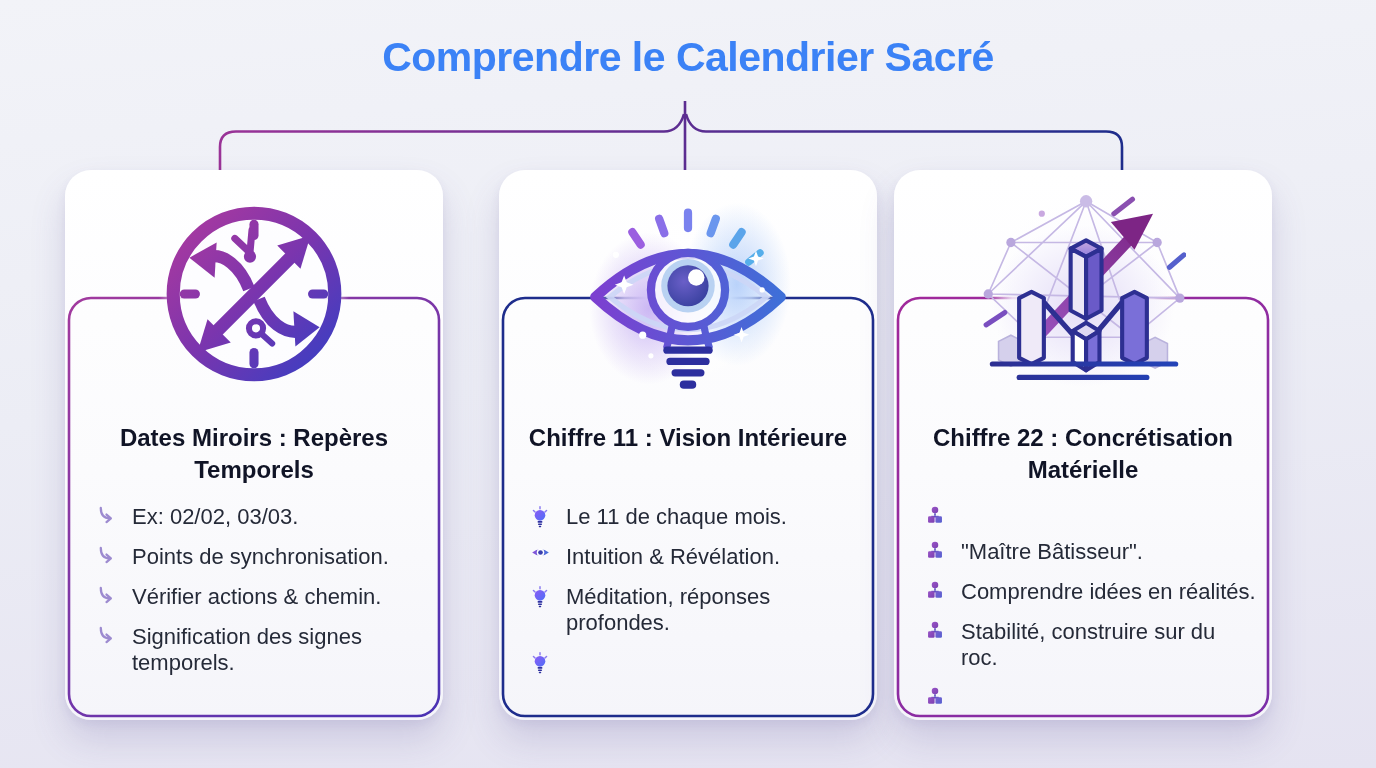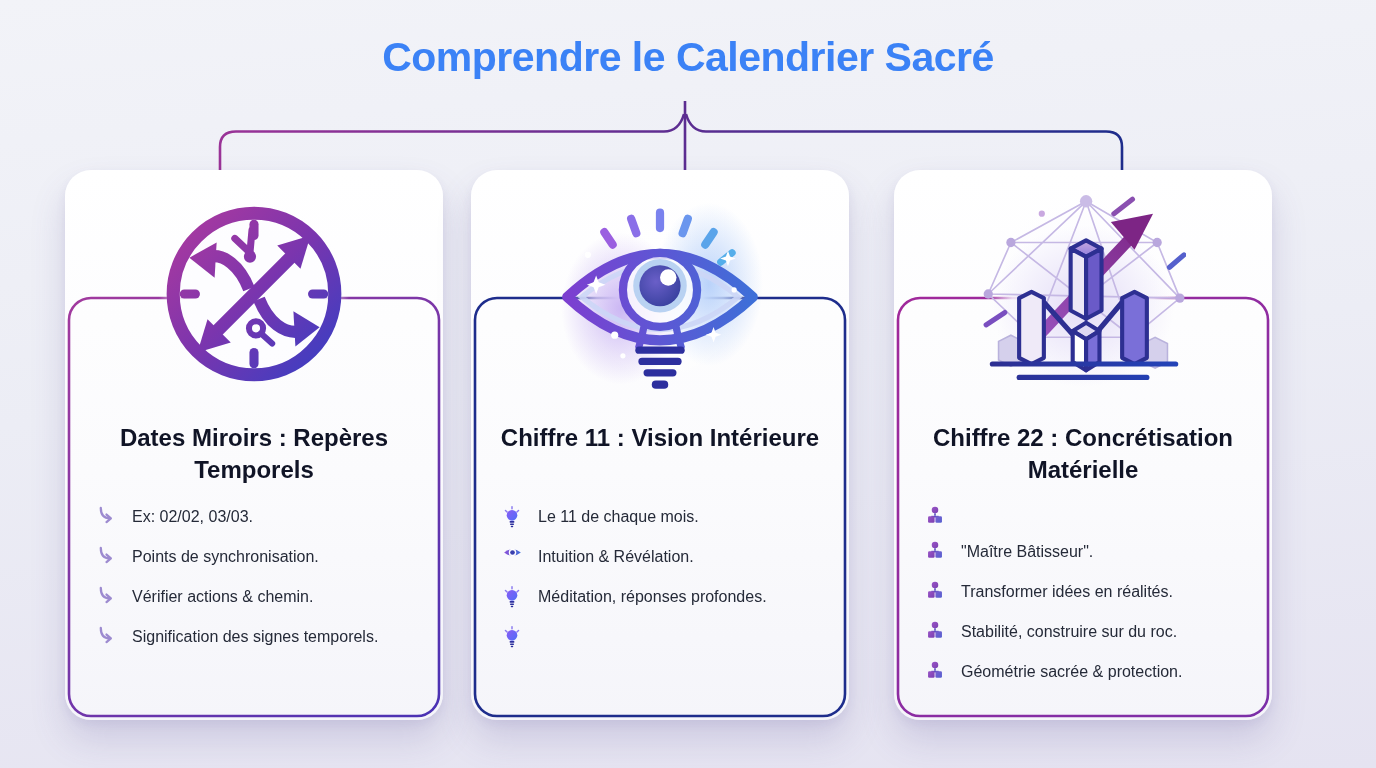--- a/index.html
+++ b/index.html
@@ -45,21 +45,21 @@
     position: absolute; top: 252px; left: 0; width: 100%; padding: 0 6px;
     text-align: center; font-size: 24px; font-weight: 700; line-height: 32px;
     color: #101426; z-index: 3;
   }
   .bullet-list {
     position: absolute; top: 334px; left: 0; width: 100%;
     padding: 0 14px 0 28px; list-style: none; z-index: 3;
   }
   .bullet-item {
     display: flex; align-items: flex-start;
-    margin-bottom: 14px; font-size: 16px; line-height: 26px; color: #252a38;
+    margin-bottom: 14px; font-size: 22px; line-height: 26px; color: #252a38;
   }
   .bullet-icon { flex: 0 0 26px; margin-right: 13px; margin-top: 1px; display: flex; justify-content: center; }
   .bullet-text { flex: 1 1 auto; }
 </style>
 </head>
 <body>
 
 <h1 class="page-title">Comprendre le Calendrier Sacré</h1>
 
 <svg class="connector-svg" width="1376" height="180">
@@ -154,21 +154,21 @@
         <svg width="19" height="20" viewBox="0 0 20 20">
             <path d="M4 2.5 C4 10 7 13.5 13.5 13.5" fill="none" stroke="#9d8bd0" stroke-width="2.4" stroke-linecap="round"></path>
             <path d="M10 9.5 L14.6 13.5 L10 17.5" fill="none" stroke="#9d8bd0" stroke-width="2.4" stroke-linecap="round" stroke-linejoin="round"></path>
           </svg>
       </span>
       <span class="bullet-text">Signification des signes temporels.</span>
     </li>
   </ul>
 </div>
 
-<div class="card" style="left:471px;">
+<div class="card" style="left:499px;">
   <svg class="card-frame" width="378" height="550">
     <rect x="4" y="128" width="370" height="418" rx="22" fill="none" stroke="#1e2d8c" stroke-width="2.6"></rect>
   </svg>
   <div class="icon-glow glow-color">
     <svg width="206" height="206" viewBox="0 0 200 200">
       <defs>
         <linearGradient id="g2" gradientUnits="userSpaceOnUse" x1="10" y1="100" x2="190" y2="100">
           <stop offset="0" stop-color="#7c3fd0"></stop>
             <stop offset="1" stop-color="#3e6fd8"></stop>
         </linearGradient>
@@ -394,21 +394,21 @@
     <li class="bullet-item">
       <span class="bullet-icon">
         <svg width="18" height="20" viewBox="0 0 22 22">
             <circle cx="11" cy="5" r="4" fill="url(#bk1)"></circle>
             <line x1="11" y1="9" x2="11" y2="12" stroke="#5c4fc0" stroke-width="2"></line>
             <line x1="6.5" y1="13" x2="15.5" y2="13" stroke="#5c4fc0" stroke-width="2"></line>
             <rect x="2.5" y="12.5" width="8" height="8" rx="1.5" fill="url(#bk1)"></rect>
             <rect x="11.5" y="12.5" width="8" height="8" rx="1.5" fill="url(#bk2)"></rect>
           </svg>
       </span>
-      <span class="bullet-text">Transformer idées en réalités.</span>
+      <span class="bullet-text">Comprendre idées en réalités.</span>
     </li>
     <li class="bullet-item">
       <span class="bullet-icon">
         <svg width="18" height="20" viewBox="0 0 22 22">
             <circle cx="11" cy="5" r="4" fill="url(#bk1)"></circle>
             <line x1="11" y1="9" x2="11" y2="12" stroke="#5c4fc0" stroke-width="2"></line>
             <line x1="6.5" y1="13" x2="15.5" y2="13" stroke="#5c4fc0" stroke-width="2"></line>
             <rect x="2.5" y="12.5" width="8" height="8" rx="1.5" fill="url(#bk1)"></rect>
             <rect x="11.5" y="12.5" width="8" height="8" rx="1.5" fill="url(#bk2)"></rect>
           </svg>
@@ -418,16 +418,15 @@
     <li class="bullet-item">
       <span class="bullet-icon">
         <svg width="18" height="20" viewBox="0 0 22 22">
             <circle cx="11" cy="5" r="4" fill="url(#bk1)"></circle>
             <line x1="11" y1="9" x2="11" y2="12" stroke="#5c4fc0" stroke-width="2"></line>
             <line x1="6.5" y1="13" x2="15.5" y2="13" stroke="#5c4fc0" stroke-width="2"></line>
             <rect x="2.5" y="12.5" width="8" height="8" rx="1.5" fill="url(#bk1)"></rect>
             <rect x="11.5" y="12.5" width="8" height="8" rx="1.5" fill="url(#bk2)"></rect>
           </svg>
       </span>
-      <span class="bullet-text">Géométrie sacrée &amp; protection.</span>
     </li>
   </ul>
 </div>
 
 </body></html>

